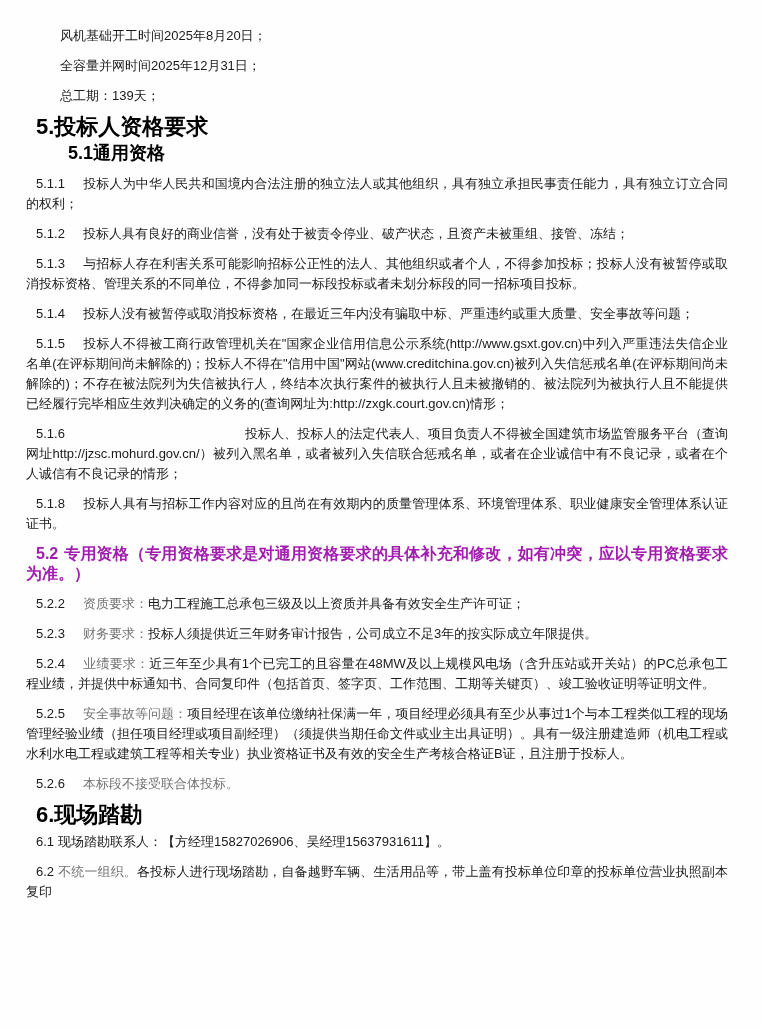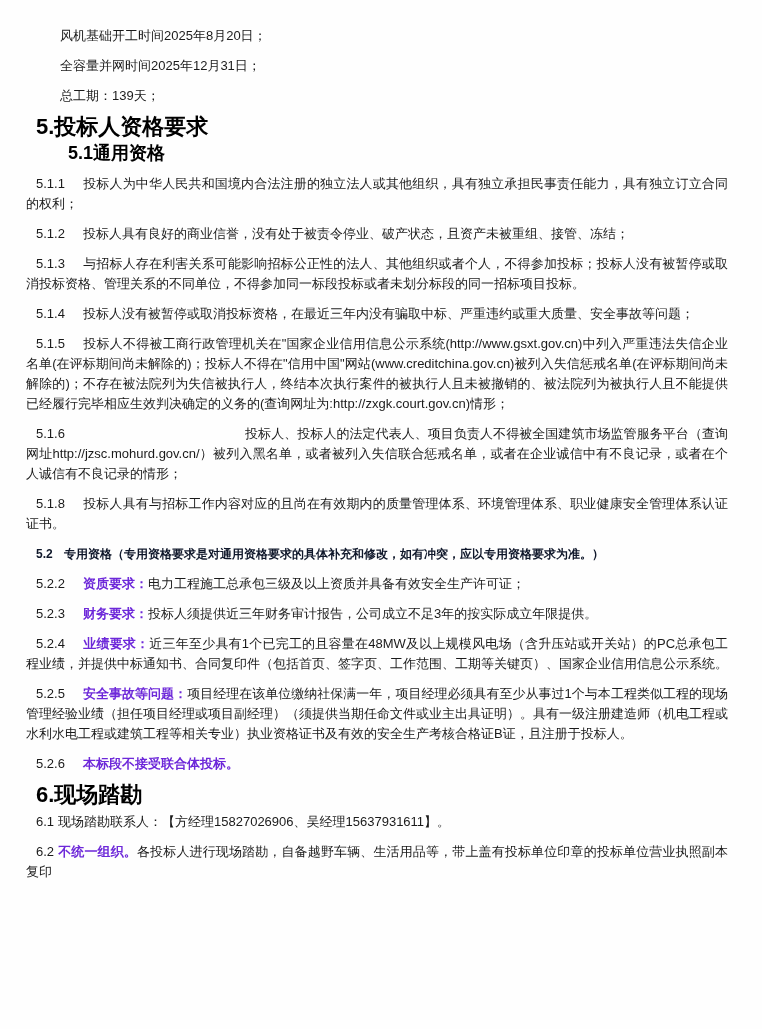--- a/index.html
+++ b/index.html
@@ -50,27 +50,27 @@
   .h-sub .num { display: inline-block; width: 35px; }
   .num {
     display: inline-block;
     width: 57px;
     text-indent: 10px;
   }
   .num-wide { width: 219px; }
   .num-mid  { width: 38px; }
   .num-narrow { width: 32px; }
   .bold-inline {
-    font-weight: bold;
-    color: #6d28d9;
+    font-weight: normal;
+    color: #737373;
   }
   .h52 {
-    font-size: 12px;
+    font-size: 16px;
     font-weight: bold;
-    color: #0f172a;
+    color: #a21caf;
   }
 </style>
 </head>
 <body>
 
 <div class="page">
 
   <p class="para intro">风机基础开工时间2025年8月20日；</p>
   <p class="para intro">全容量并网时间2025年12月31日；</p>
   <p class="para intro">总工期：139天；</p>
@@ -108,21 +108,21 @@
     <span class="num num-mid">5.2</span><span>专用资格（专用资格要求是对通用资格要求的具体补充和修改，如有冲突，应以专用资格要求为准。）</span>
   </p>
 
   <p class="para">
     <span class="num">5.2.2</span><span class="bold-inline">资质要求：</span><span>电力工程施工总承包三级及以上资质并具备有效安全生产许可证；</span>
   </p>
   <p class="para">
     <span class="num">5.2.3</span><span class="bold-inline">财务要求：</span><span>投标人须提供近三年财务审计报告，公司成立不足3年的按实际成立年限提供。</span>
   </p>
   <p class="para">
-    <span class="num">5.2.4</span><span class="bold-inline">业绩要求：</span><span>近三年至少具有1个已完工的且容量在48MW及以上规模风电场（含升压站或开关站）的PC总承包工程业绩，并提供中标通知书、合同复印件（包括首页、签字页、工作范围、工期等关键页）、国家企业信用信息公示系统。</span>
+    <span class="num">5.2.4</span><span class="bold-inline">业绩要求：</span><span>近三年至少具有1个已完工的且容量在48MW及以上规模风电场（含升压站或开关站）的PC总承包工程业绩，并提供中标通知书、合同复印件（包括首页、签字页、工作范围、工期等关键页）、竣工验收证明等证明文件。</span>
   </p>
   <p class="para">
     <span class="num">5.2.5</span><span class="bold-inline">安全事故等问题：</span><span>项目经理在该单位缴纳社保满一年，项目经理必须具有至少从事过1个与本工程类似工程的现场管理经验业绩（担任项目经理或项目副经理）（须提供当期任命文件或业主出具证明）。具有一级注册建造师（机电工程或水利水电工程或建筑工程等相关专业）执业资格证书及有效的安全生产考核合格证B证，且注册于投标人。</span>
   </p>
   <p class="para">
     <span class="num">5.2.6</span><span class="bold-inline">本标段不接受联合体投标。</span><span></span>
   </p>
 
   <div class="h-major">6.现场踏勘</div>
 

